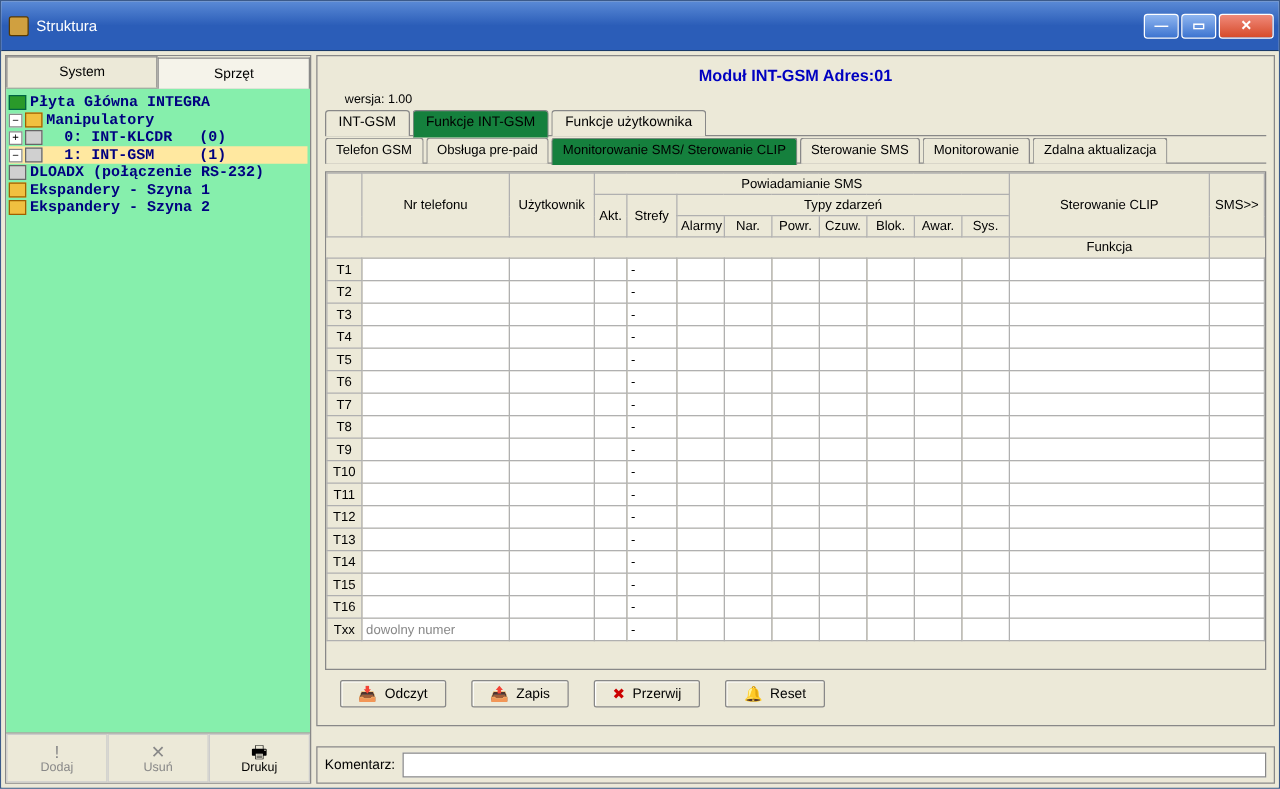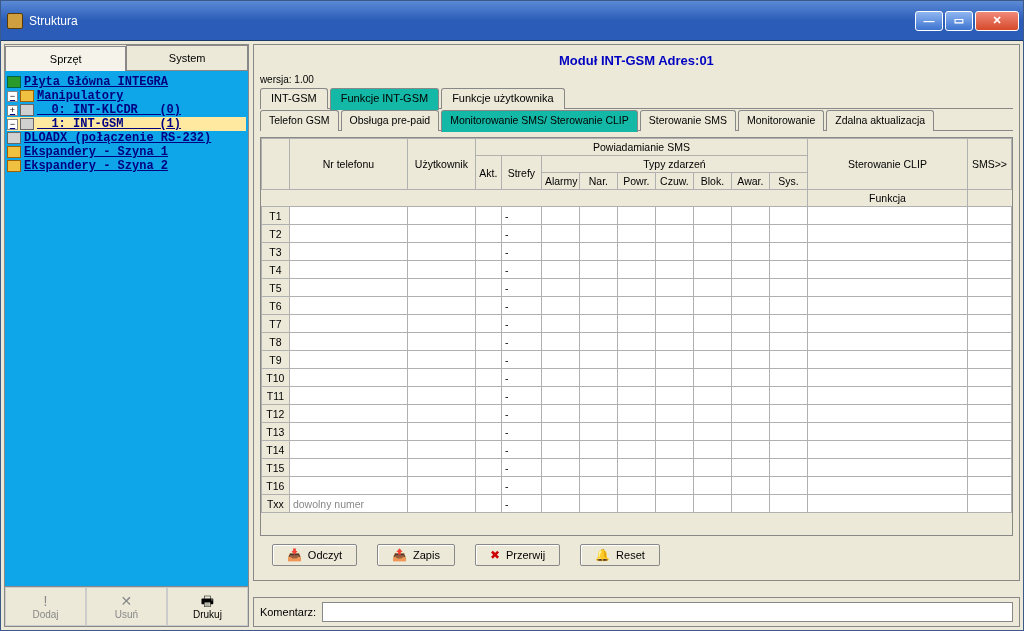--- a/index.html
+++ b/index.html
@@ -40,22 +40,22 @@
   }
   .left-tabs { display: flex; height: 26px; border-bottom: 1px solid #888; background: #ece9d8; }
   .left-tab {
     flex: 1; display: flex; align-items: center; justify-content: center;
     border: 1px solid #888; border-bottom: none; background: #ece9d8;
     font-size: 11px; cursor: default;
   }
   .left-tab.active { background: #f5f3ea; position: relative; top: 1px; }
 
   .tree {
-    flex: 1; background: #0ea5e9; overflow: auto; padding: 4px 2px;
-    font-family: "Courier New", monospace; font-size: 12px; color: #000080; font-weight: bold; text-decoration: underline;
+    flex: 1; background: #86efac; overflow: auto; padding: 4px 2px;
+    font-family: "Courier New", monospace; font-size: 12px; color: #000080; font-weight: bold;
   }
   .tree-row { display: flex; align-items: center; height: 14px; white-space: pre; }
   .tree-icon { width: 14px; height: 12px; margin-right: 3px; display: inline-block; }
   .ic-board { background: #2a9a2a; border: 1px solid #064; }
   .ic-folder { background: #f0c040; border: 1px solid #a06000; }
   .ic-dev { background: #d0d0d0; border: 1px solid #666; }
   .expand {
     width: 11px; height: 11px; border: 1px solid #888; background: #fff;
     display: inline-flex; align-items: center; justify-content: center;
     font-size: 9px; line-height: 1; color: #000; font-family: Arial; font-weight: normal;
@@ -75,29 +75,29 @@
 
   .right-pane {
     flex: 1; display: flex; flex-direction: column; gap: 16px;
   }
   .panel {
     border: 1px solid #888; background: #ece9d8; position: relative;
   }
   .panel.main { flex: 1; display: flex; flex-direction: column; padding: 6px; }
 
   .module-title { text-align: center; color: #0000c0; font-weight: bold; font-size: 13px; margin: 2px 0 6px; }
-  .version { font-size: 10px; color: #000; margin-bottom: 2px; }
+  .version { font-size: 10px; color: #000; margin-bottom: 2px; margin-left: 16px; }
 
   .tabset { display: flex; border-bottom: 1px solid #888; position: relative; height: 22px; }
   .tab {
     padding: 3px 10px 0; border: 1px solid #888; border-bottom: none; background: #ece9d8;
     border-radius: 3px 3px 0 0; font-size: 11px; margin-right: 2px; cursor: default;
     position: relative; top: 1px; height: 21px;
   }
-  .tab.active { background: #14b8a6; height: 22px; z-index: 2; }
+  .tab.active { background: #15803d; height: 22px; z-index: 2; }
 
   .sub-tabset { margin-top: 0; display: flex; height: 22px; border-bottom: 1px solid #888; }
   .sub-tabset .tab { font-size: 10.5px; padding: 3px 8px 0; }
 
   .grid-wrap { flex: 1; margin-top: 6px; border: 1px solid #888; background: #ece9d8; overflow: hidden; }
   .grid { width: 100%; border-collapse: collapse; table-layout: fixed; }
   .grid th, .grid td {
     border: 1px solid #b0b0b0; font-size: 10.5px; padding: 2px 3px; text-align: left;
     background: #fff; height: 18px; overflow: hidden;
   }
@@ -140,22 +140,22 @@
       <div class="win-btn">▭</div>
       <div class="win-btn close">✕</div>
     </div>
   </div>
 
   <div class="client">
     <div class="top-row">
 
       <div class="left-pane">
         <div class="left-tabs">
+          <div class="left-tab">System</div>
           <div class="left-tab active">Sprzęt</div>
-          <div class="left-tab">System</div>
         </div>
         <div class="tree">
           <div class="tree-row"><span class="tree-icon ic-board"></span><span>Płyta Główna INTEGRA</span></div>
           <div class="tree-row"> <span class="expand">−</span><span class="tree-icon ic-folder"></span><span>Manipulatory</span></div>
           <div class="tree-row">   <span class="expand">+</span><span class="tree-icon ic-dev"></span><span>  0: INT-KLCDR   (0)</span></div>
           <div class="tree-row sel">   <span class="expand">−</span><span class="tree-icon ic-dev"></span><span>  1: INT-GSM     (1)</span></div>
           <div class="tree-row">       <span class="tree-icon ic-dev"></span><span>DLOADX (połączenie RS-232)</span></div>
           <div class="tree-row">   <span class="tree-icon ic-folder"></span><span>Ekspandery - Szyna 1</span></div>
           <div class="tree-row">   <span class="tree-icon ic-folder"></span><span>Ekspandery - Szyna 2</span></div>
         </div>

